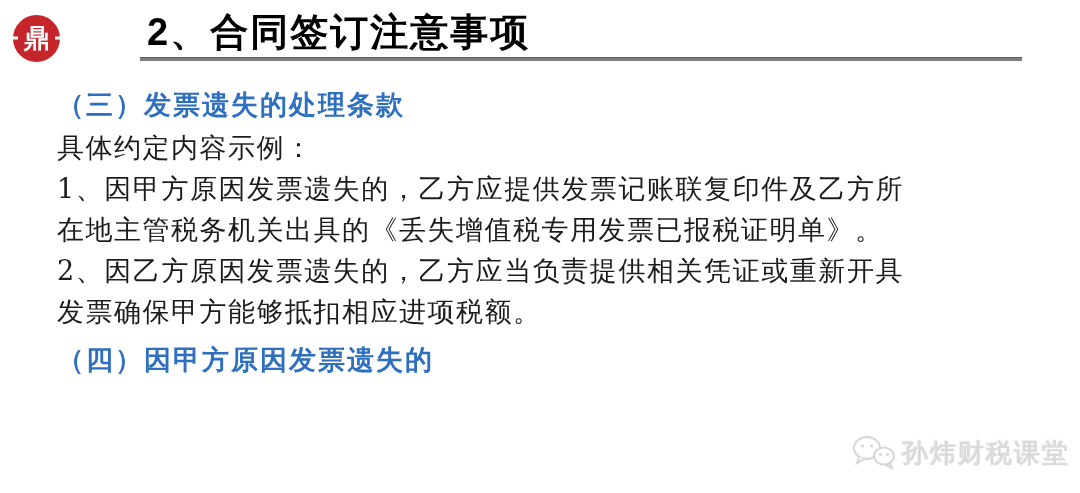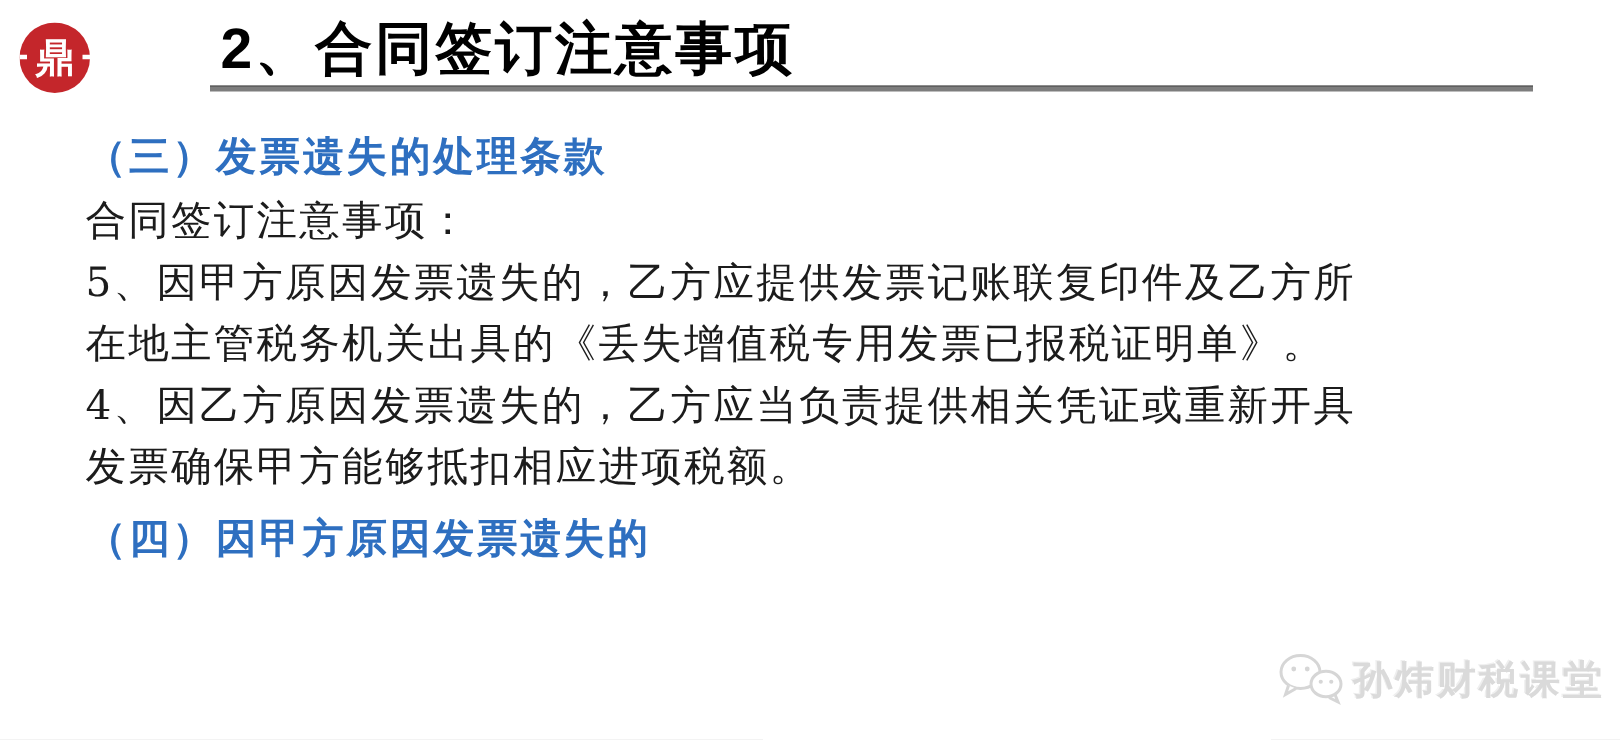--- a/index.html
+++ b/index.html
@@ -89,23 +89,23 @@
       <text x="23.5" y="32" font-size="26" font-weight="bold" text-anchor="middle" fill="#ffffff" font-family="DejaVu Serif, serif">鼎</text>
     </svg>
   </div>
 
 
   <div class="page-title">2、合同签订注意事项</div>
   <div class="header-rule"></div>
 
   <div class="slide-body">
     <p class="sec-heading first">（三）发票遗失的处理条款</p>
-    <p class="para">合同签订注意事项：</p>
-    <p class="para">5、因甲方原因发票遗失的，乙方应提供发票记账联复印件及乙方所在地主管税务机关出具的《丢失增值税专用发票已报税证明单》。</p>
-    <p class="para">4、因乙方原因发票遗失的，乙方应当负责提供相关凭证或重新开具发票确保甲方能够抵扣相应进项税额。</p>
+    <p class="para">具体约定内容示例：</p>
+    <p class="para">1、因甲方原因发票遗失的，乙方应提供发票记账联复印件及乙方所在地主管税务机关出具的《丢失增值税专用发票已报税证明单》。</p>
+    <p class="para">2、因乙方原因发票遗失的，乙方应当负责提供相关凭证或重新开具发票确保甲方能够抵扣相应进项税额。</p>
     <p class="sec-heading second">（四）因甲方原因发票遗失的</p>
   </div>
 
   <div class="watermark">
     <svg width="46" height="36" viewBox="0 0 46 36">
       <g stroke="#d6d6d6" stroke-width="2" fill="#ffffff">
         <ellipse cx="16" cy="13" rx="13" ry="11"></ellipse>
         <path d="M8 22 L6 28 L13 24 Z" stroke="none" fill="#ffffff"></path>
         <path d="M8 22 L6 28 L13 24" fill="none"></path>
         <ellipse cx="33" cy="21" rx="10" ry="8.5"></ellipse>

